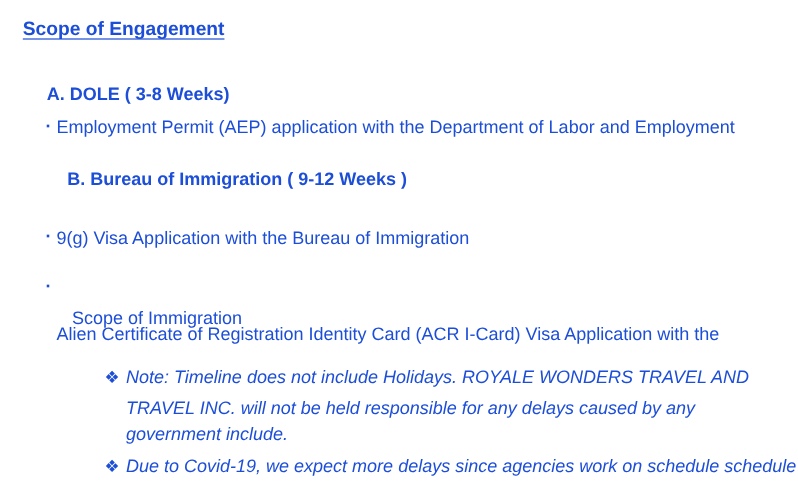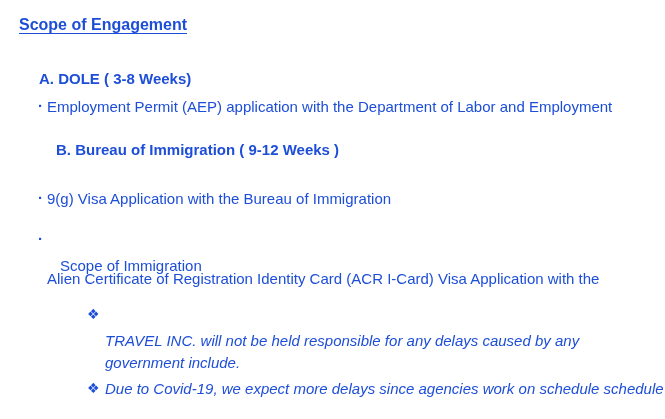--- a/index.html
+++ b/index.html
@@ -61,19 +61,20 @@
   <div class="line section-heading" style="left:40px; top:141px;margin-left:16px;">B. Bureau of Immigration ( 9-12 Weeks )</div>
 
   <span class="bullet-glyph" style="left:38px; top:189px;">·</span>
   <div class="line" style="left:47px; top:190px;">9(g) Visa Application with the Bureau of Immigration</div>
 
   <span class="bullet-glyph" style="left:38px; top:230px;">·</span>
   <div class="line" style="left:47px; top:231px;margin-top:39px;">Alien Certificate of Registration Identity Card (ACR I-Card) Visa Application with the</div>
   <div class="line" style="left:60px; top:257px;">Scope of Immigration</div>
 
   <span class="note-glyph" style="left:87px; top:306px;">❖</span>
+  <div class="line note-text" style="left:105px; top:306px;">Note: Timeline does not include Holidays. ROYALE WONDERS TRAVEL AND</div>
   <div class="line note-text" style="left:105px; top:332px;">TRAVEL INC. will not be held responsible for any delays caused by any</div>
   <div class="line note-text" style="left:105px; top:354px;">government include.</div>
 
   <span class="note-glyph" style="left:87px; top:380px;">❖</span>
   <div class="line note-text" style="left:105px; top:380px;">Due to Covid-19, we expect more delays since agencies work on schedule schedule</div>
 
 </div>
 
 </body></html>

